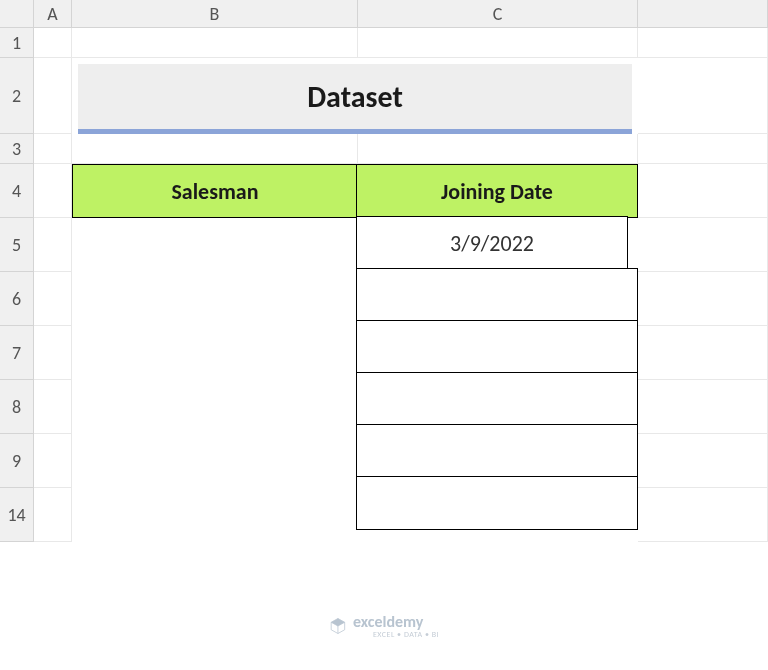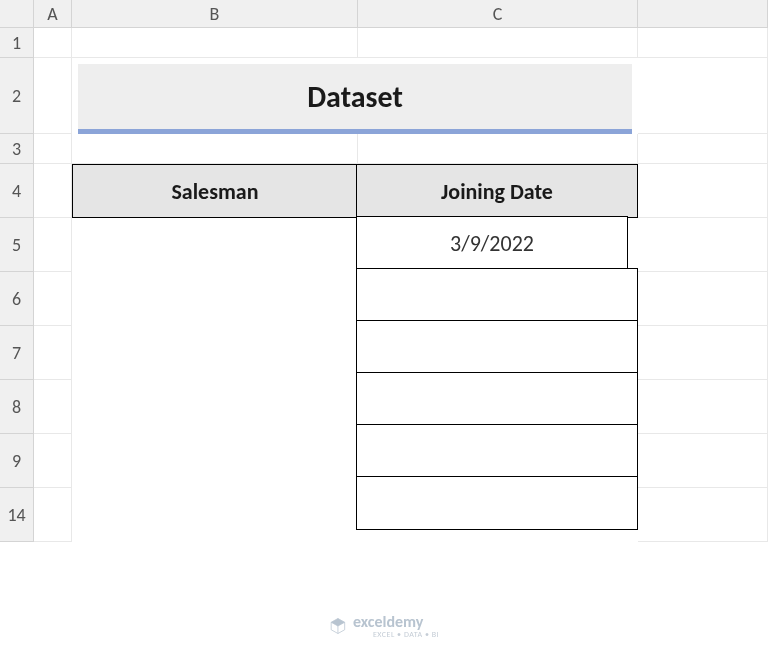--- a/index.html
+++ b/index.html
@@ -63,21 +63,21 @@
       color: #1a1a1a;
       border-bottom: 5px solid #8ba4d8;
       margin: 6px 6px 0 6px;
     }
     .table-container {
       grid-column: 3 / 5;
       grid-row: 5 / 12;
       position: relative;
     }
     .th-cell {
-      background: #e5e5e5;
+      background: #bef264;
       border: 1.5px solid #000;
       font-size: 22px;
       font-weight: bold;
       color: #1a1a1a;
       display: flex;
       align-items: center;
       justify-content: center;
       height: 54px;
     }
     .td-cell {

